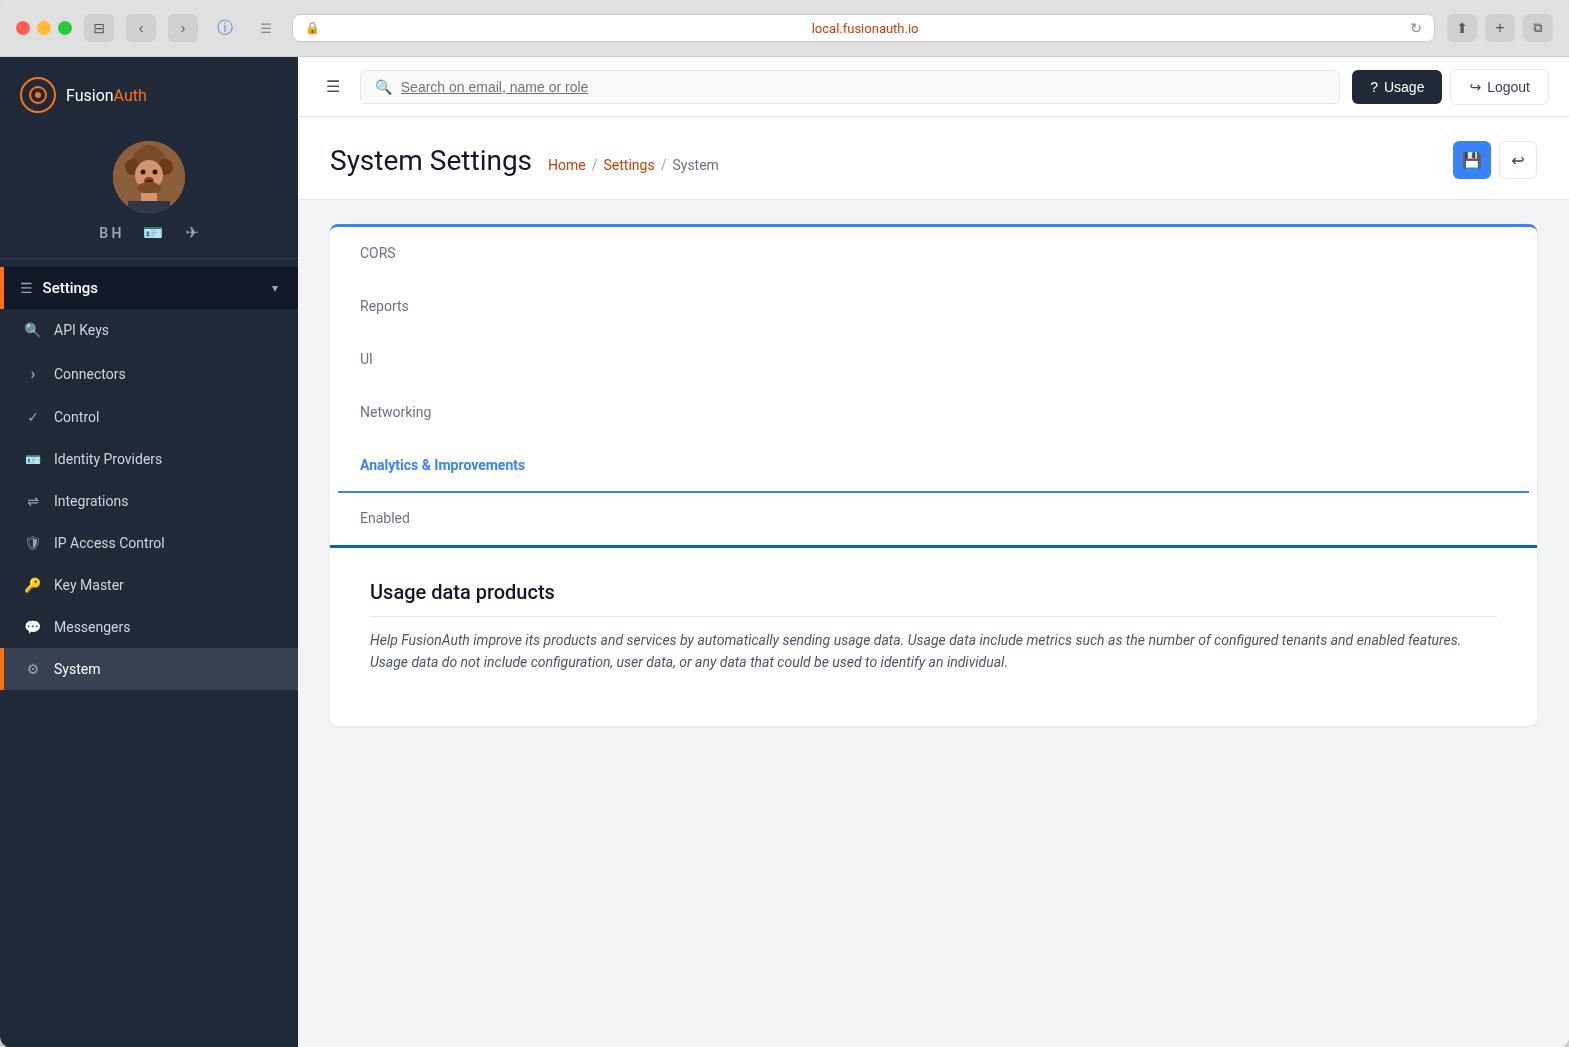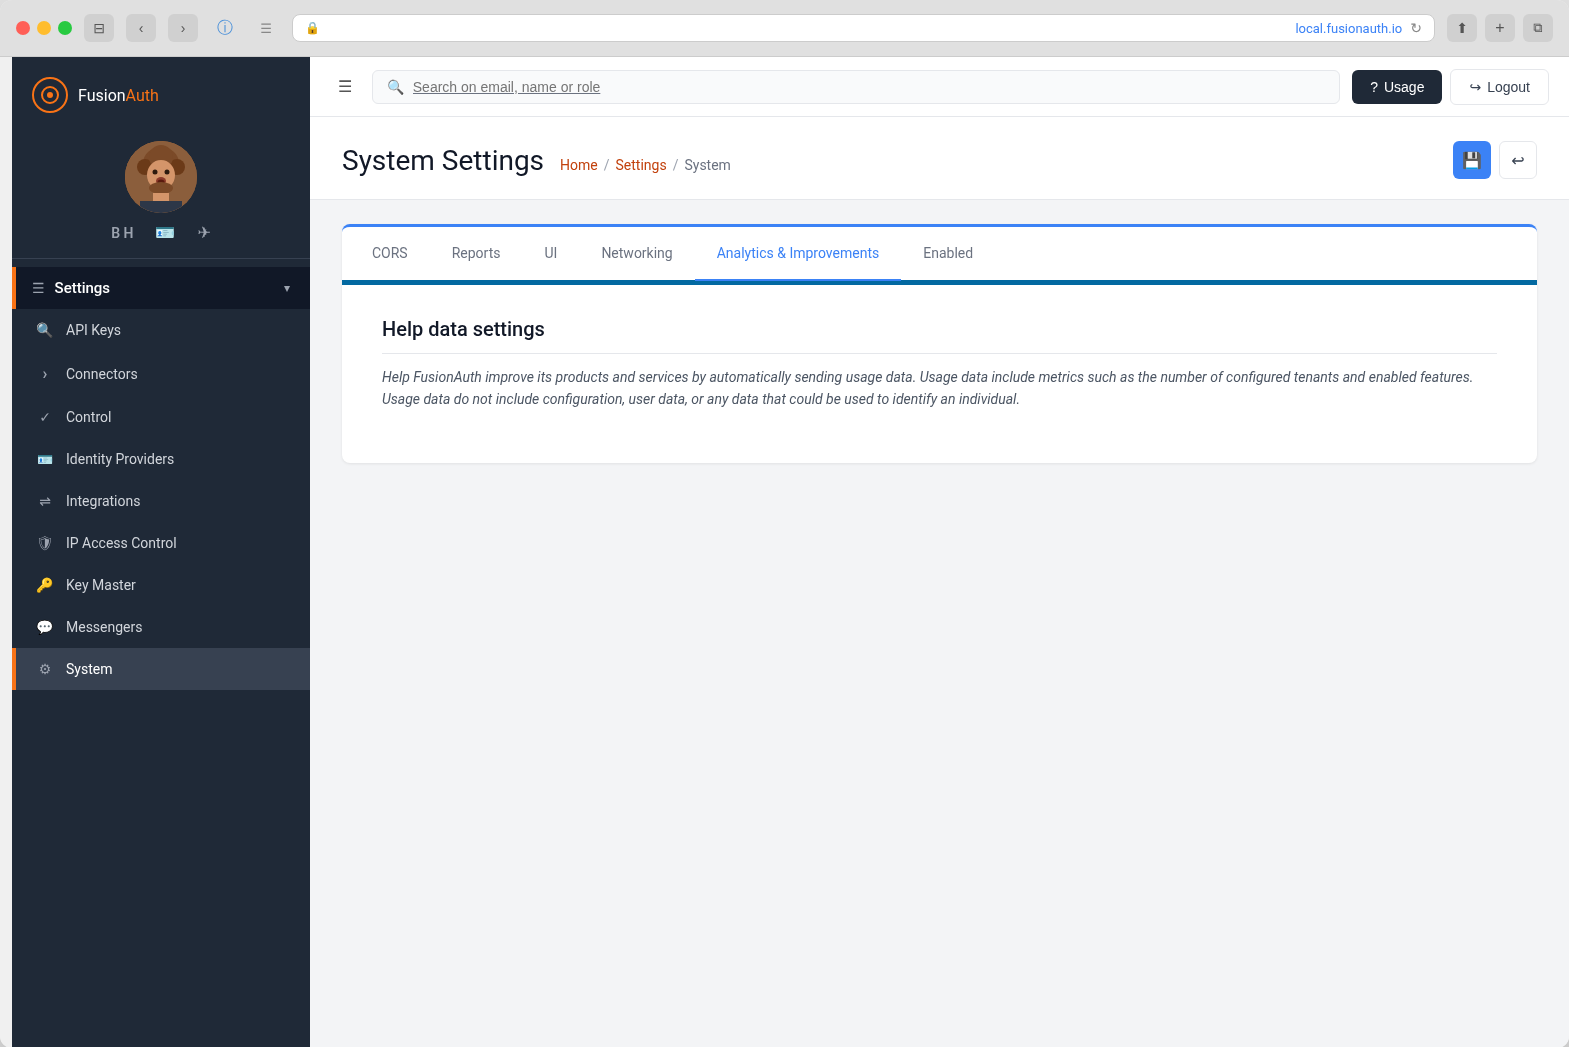--- a/index.html
+++ b/index.html
@@ -52,29 +52,28 @@
       flex: 1;
       display: flex;
       align-items: center;
       background: white;
       border-radius: 8px;
       padding: 5px 12px;
       gap: 8px;
       border: 1px solid #ccc;
     }
     .address-bar-wrap .lock-icon { color: #888; font-size: 12px; }
-    .address-text { font-size: 13px; color: #3b82f6; flex: 1; text-align: right; }
+    .address-text { font-size: 13px; color: #c2410c; flex: 1; text-align: center; }
     .browser-actions { display: flex; gap: 8px; }
 
     
     .app-container {
       display: flex;
       height: calc(1047px - 56px);
       background: #f0f0f0;
-      padding-left: 12px;
     }
 
     
     .sidebar {
       width: 298px;
       background: #1f2937;
       display: flex;
       flex-direction: column;
       flex-shrink: 0;
       overflow-y: auto;
@@ -288,36 +287,37 @@
     .settings-panel {
       margin: 24px 32px;
       background: white;
       border-radius: 8px;
       overflow: hidden;
       box-shadow: 0 1px 3px rgba(0,0,0,0.08);
       border-top: 3px solid #3b82f6;
     }
     .tabs-bar {
       display: flex;
-      border-bottom: 5px solid #0369a1;
+      border-bottom: 3px solid #0369a1;
       padding: 0 8px;
+      flex-direction: column;
     }
     .tab {
       padding: 18px 22px;
       font-size: 14px;
       color: #6b7280;
       cursor: pointer;
       border-bottom: 2px solid transparent;
       margin-bottom: -1px;
       white-space: nowrap;
     }
     .tab.active {
       color: #3b82f6;
       border-bottom-color: #3b82f6;
-      font-weight: 400;
+      font-weight: 700;
     }
 
     .tab-content {
       padding: 32px 40px;
     }
     .section-title {
       font-size: 20px;
       font-weight: 500;
       color: #111827;
       margin-bottom: 12px;
@@ -572,21 +572,21 @@
           <div class="tabs-bar">
             <div class="tab">CORS</div>
             <div class="tab">Reports</div>
             <div class="tab">UI</div>
             <div class="tab">Networking</div>
             <div class="tab active">Analytics &amp; Improvements</div>
             <div class="tab">Enabled</div>
           </div>
 
           <div class="tab-content">
-            <h2 class="section-title">Help data settings</h2>
+            <h2 class="section-title">Usage data products</h2>
             <p class="section-description">Help FusionAuth improve its products and services by automatically sending usage data. Usage data include metrics such as the number of configured tenants and enabled features. Usage data do not include configuration, user data, or any data that could be used to identify an individual.</p>
 
           </div>
         </div>
       </div>
     </div>
   </div>
 </div>
 
 </body></html>

